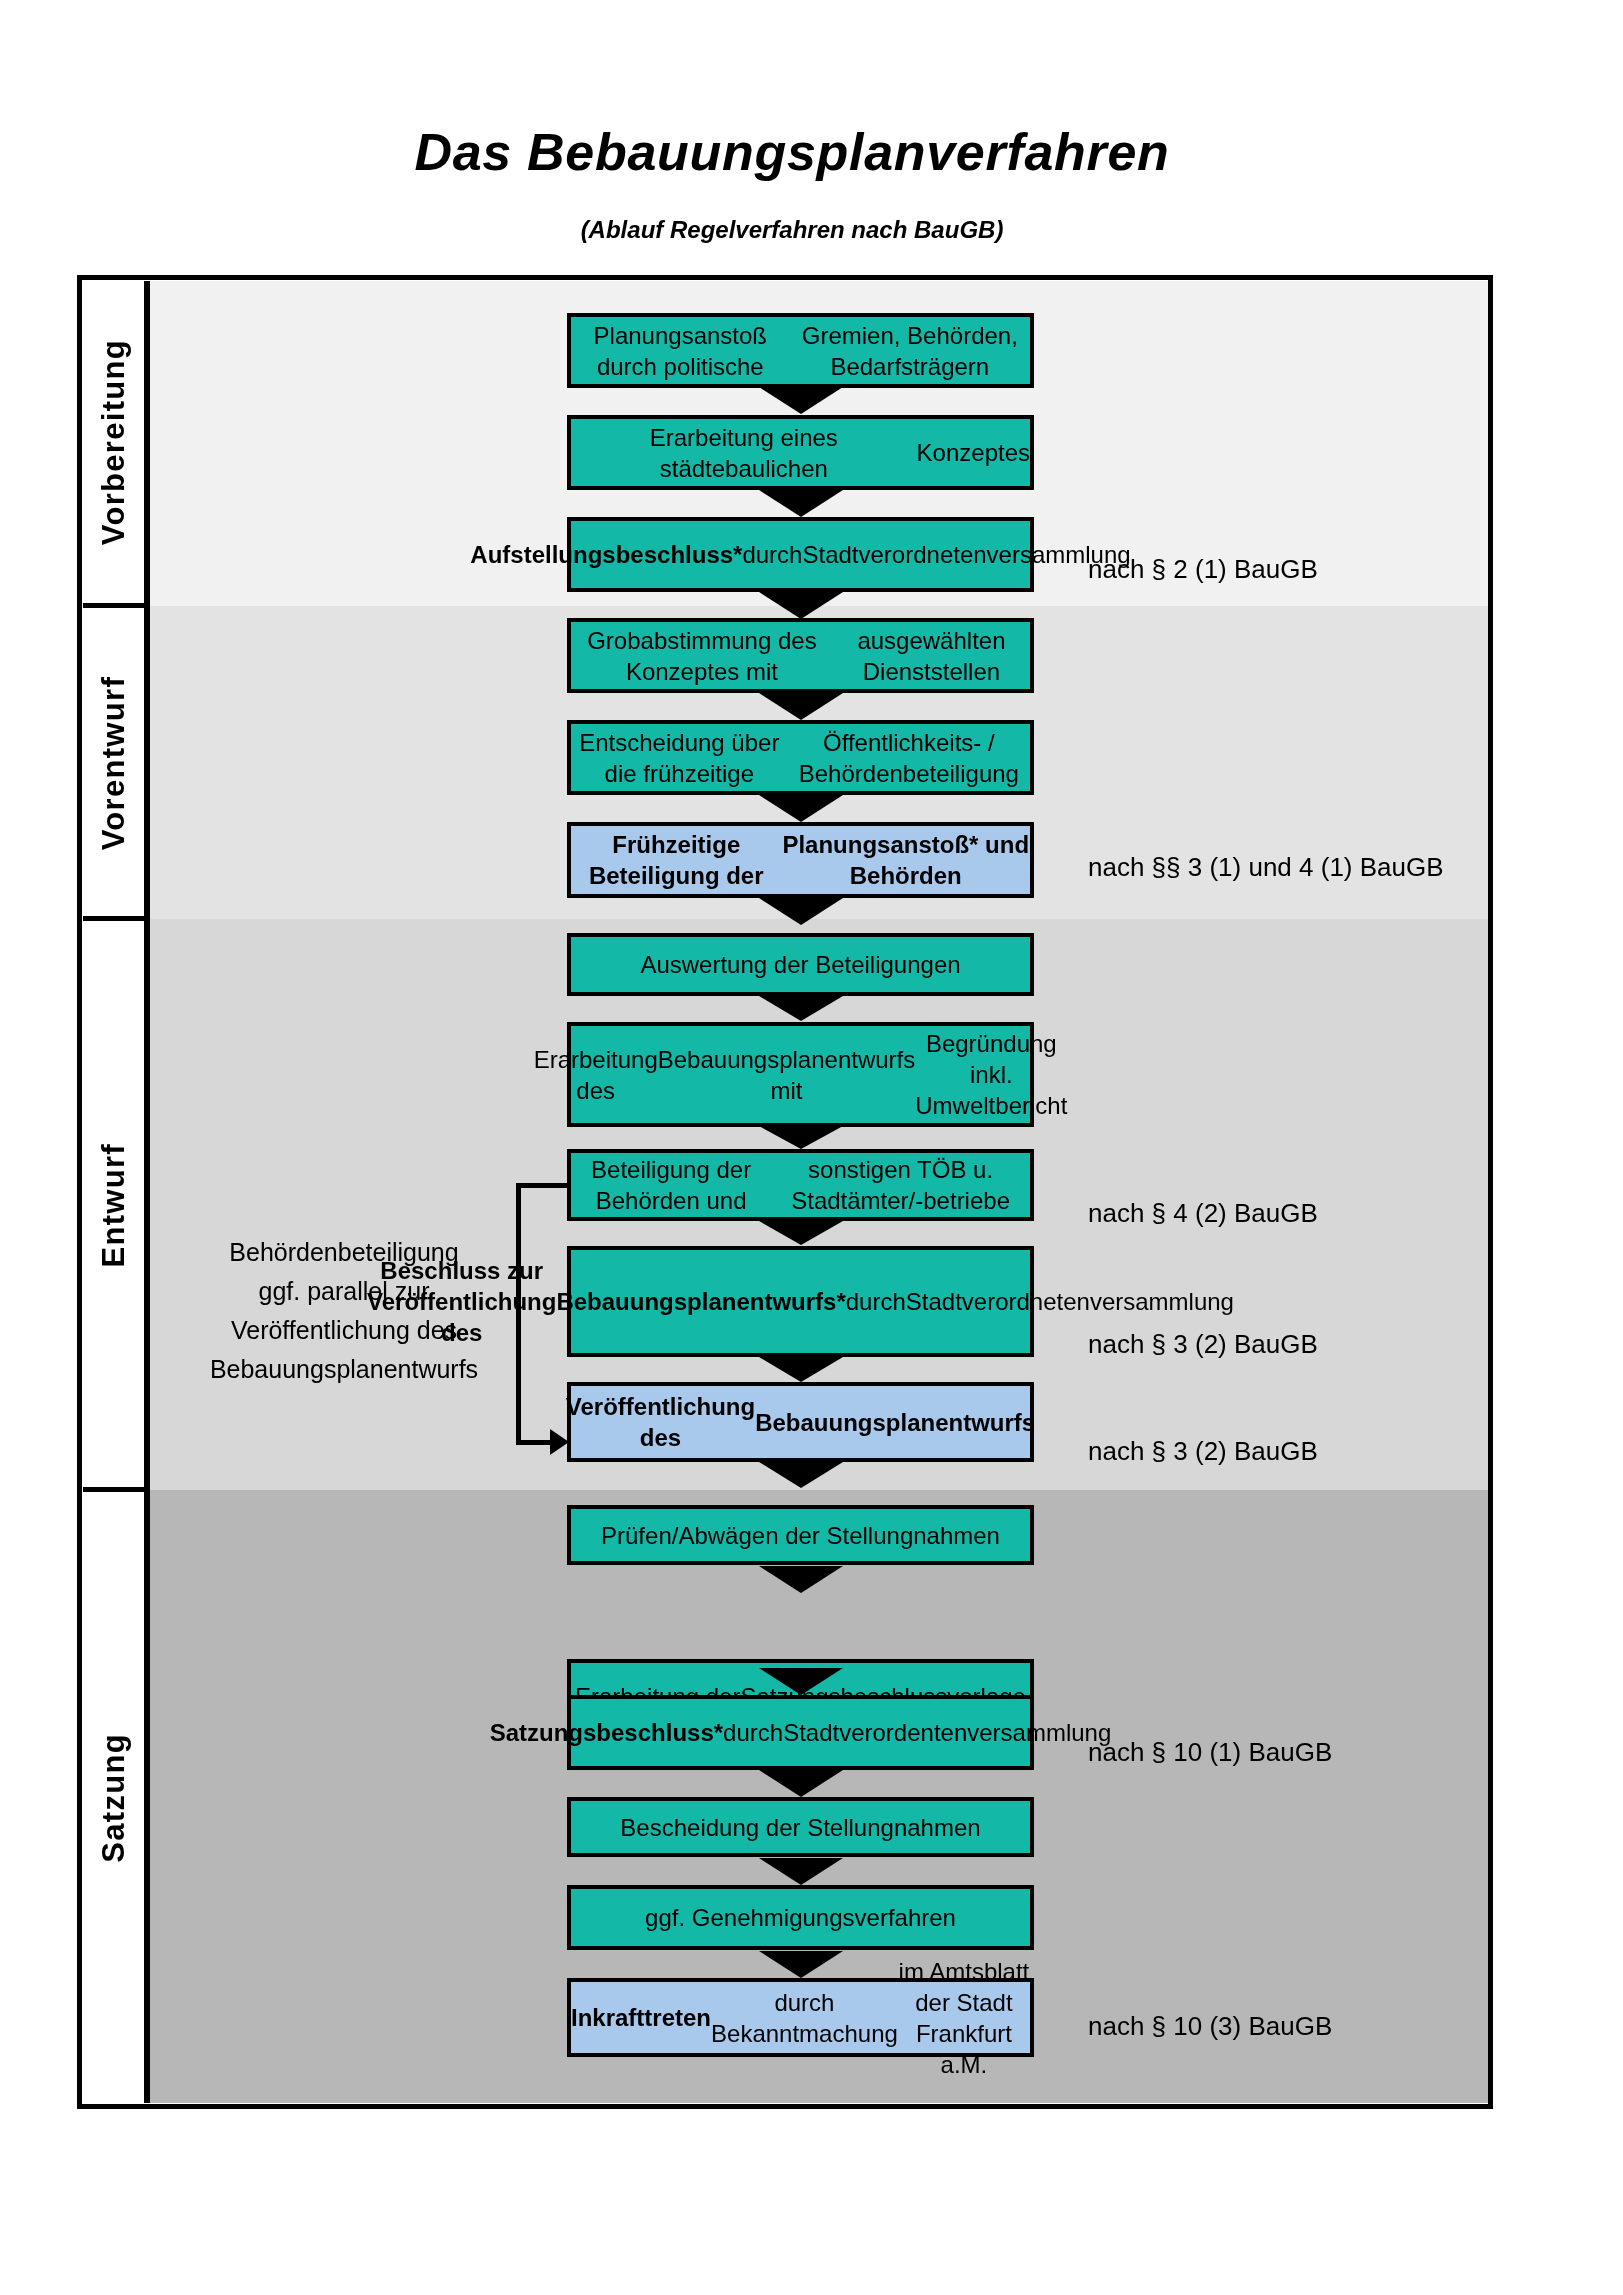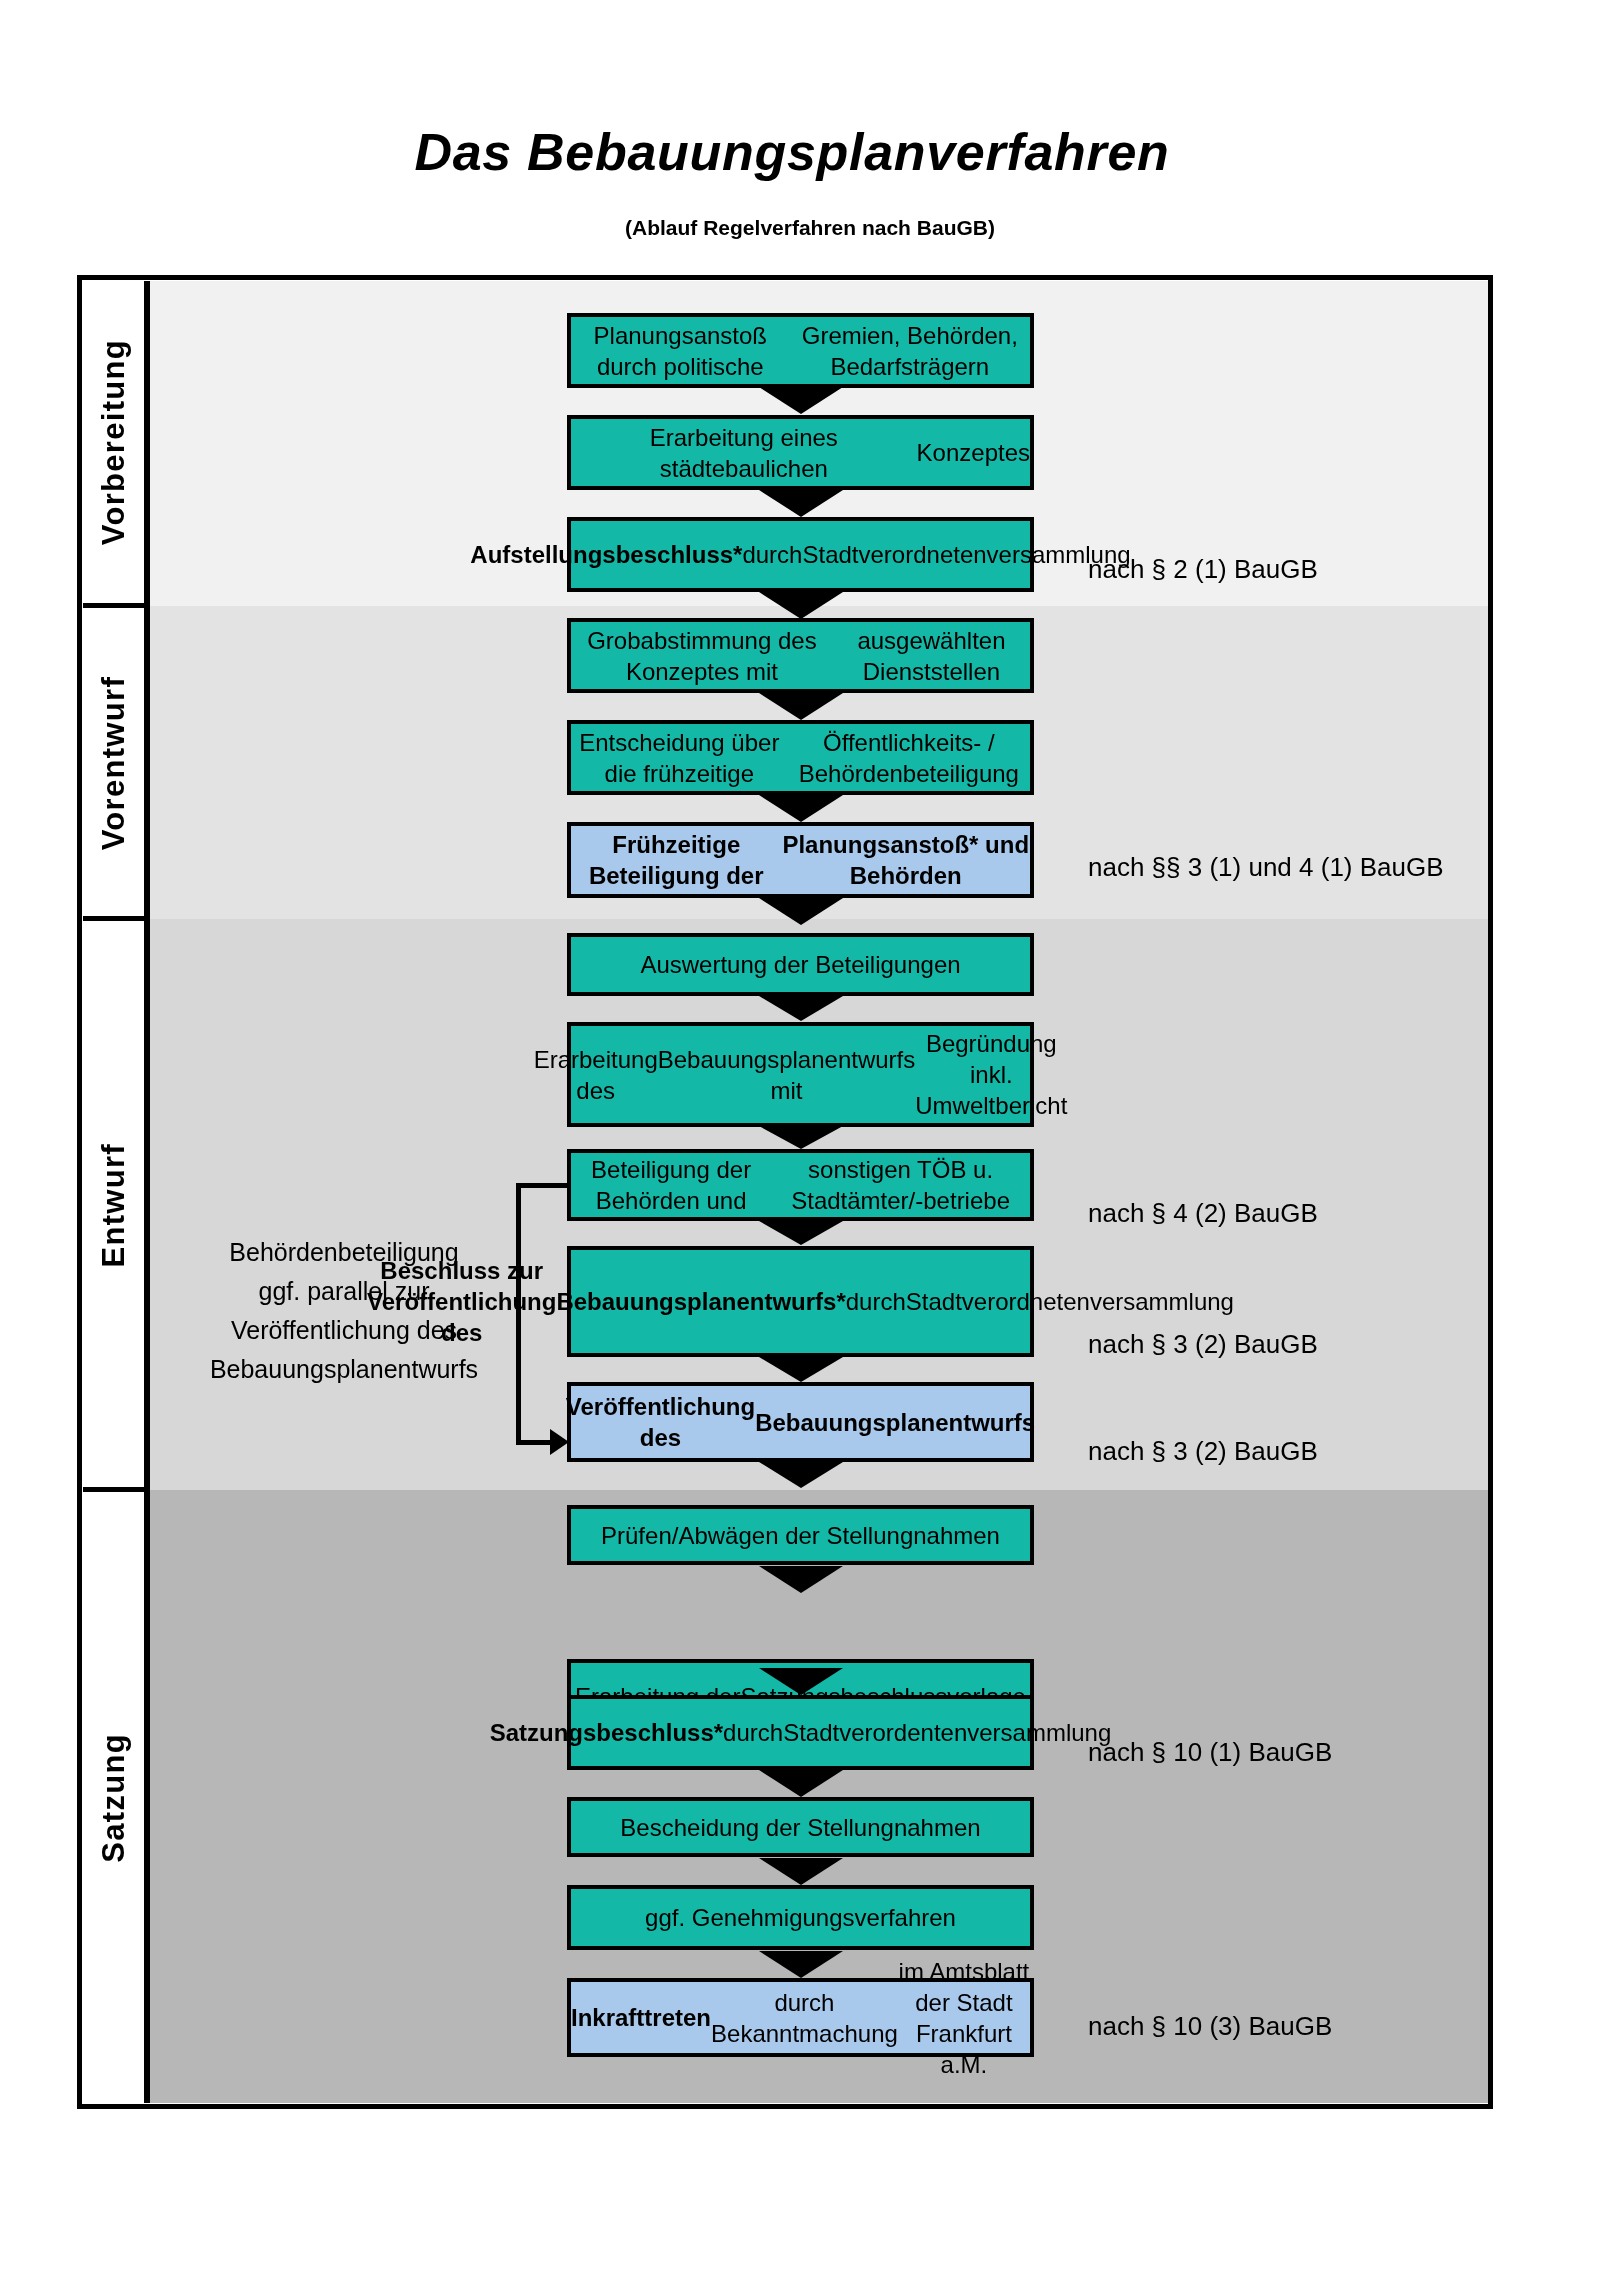--- a/index.html
+++ b/index.html
@@ -13,23 +13,23 @@
   }
   .abs{position:absolute;}
   .title{
     left:0;top:122px;width:1584px;
     text-align:center;
     font-size:52px;font-weight:bold;
     letter-spacing:0.7px;
     font-style:italic;
   }
   .subtitle{
-    left:18px;top:216px;width:1584px;
-    text-align:center;
-    font-size:21px;font-weight:bold;
+    left:0;top:216px;width:1584px;
+    text-align:center;
+    font-size:24px;font-weight:bold;font-style:italic;
   }
   .frame{
     left:77px;top:275px;width:1416px;height:1834px;
     border:5.9px solid #000;
     box-sizing:border-box;
     background:#ffffff;
   }
   .band{left:149px;width:1339px;}
   .labelcol-divider{left:144px;top:281px;width:5.9px;height:1822px;background:#000;}
   .phase-divider{left:83px;width:66px;height:5.2px;background:#000;}

